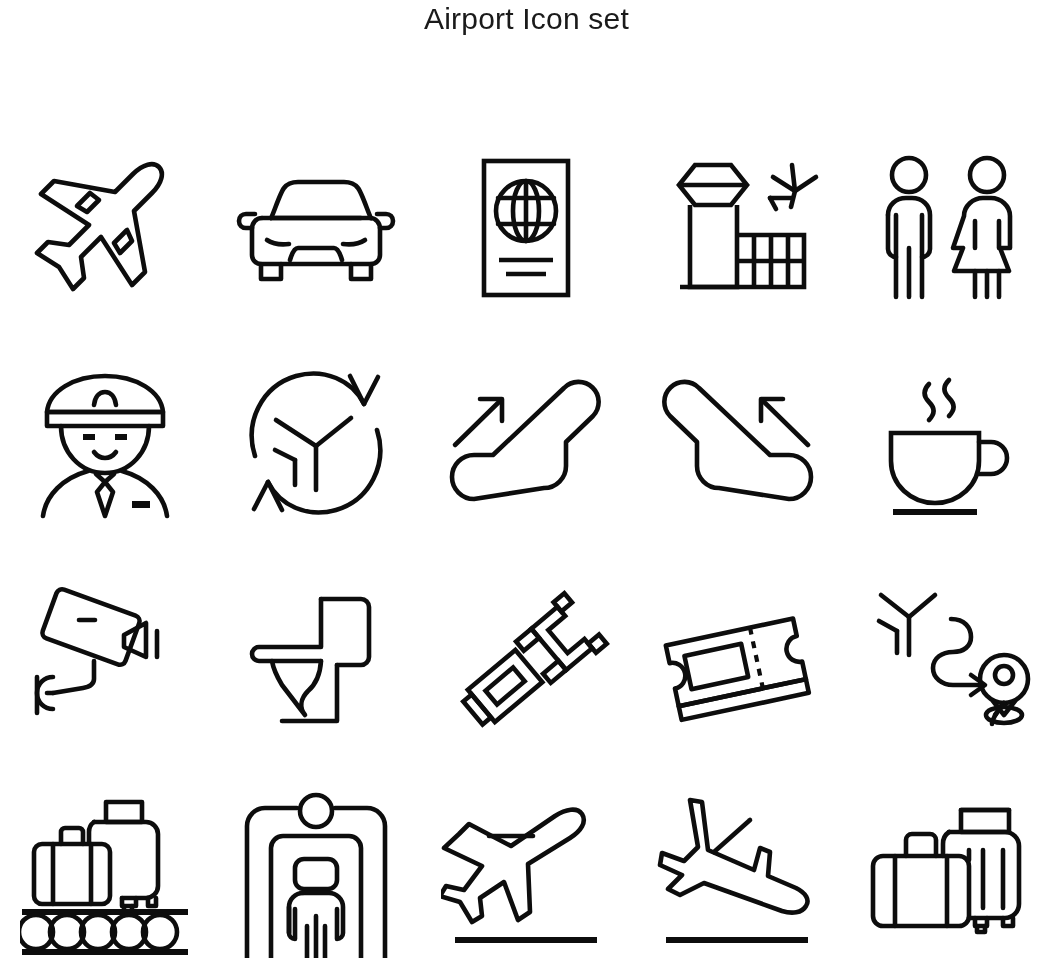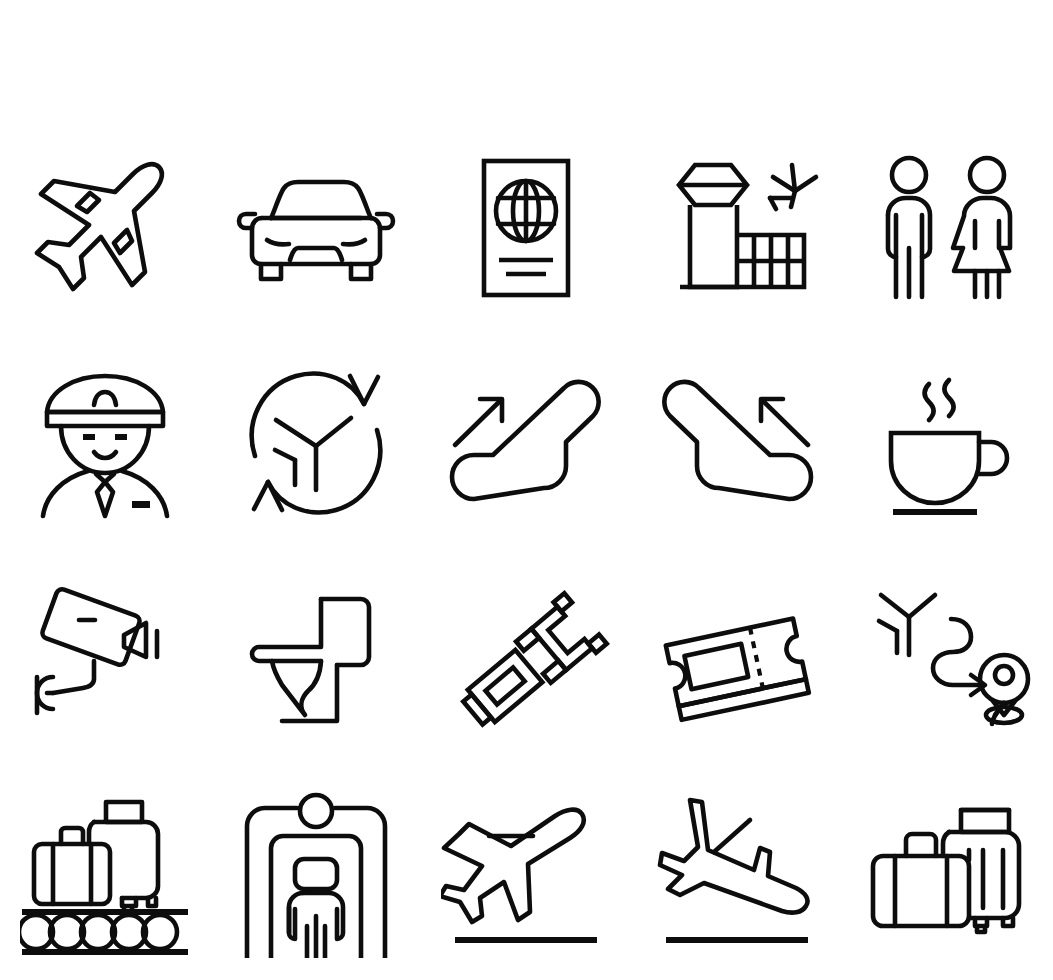--- a/index.html
+++ b/index.html
@@ -94,20 +94,21 @@
     overflow: hidden;
     clip: rect(0 0 0 0);
     white-space: nowrap;
   }
 </style>
 </head>
 <body>
 
 <div class="sheet">
 
+  <div class="sheet-title">Airport Icon set</div>
 
   <div class="icon-grid">
 
     <div class="icon-cell">
       <svg viewBox="0 0 170 170">
         <path class="ln" d="M139 24c-5.5-5.5-16-3-26 7L95 49 34 38 21 51l48 31-20 20-21-3-11 11 22 14 14 22 11-11-3-21 20-20 31 48 13-13-11-61 18-18c10-10 12.5-20.5 7-26z"></path>
         <path class="ln" d="M70 50 57 63l10 6 12-12z"></path>
         <path class="ln" d="M107 87 94 100l6 10 12-12z"></path>
       </svg>
       <span class="sr-label">Airplane</span>

